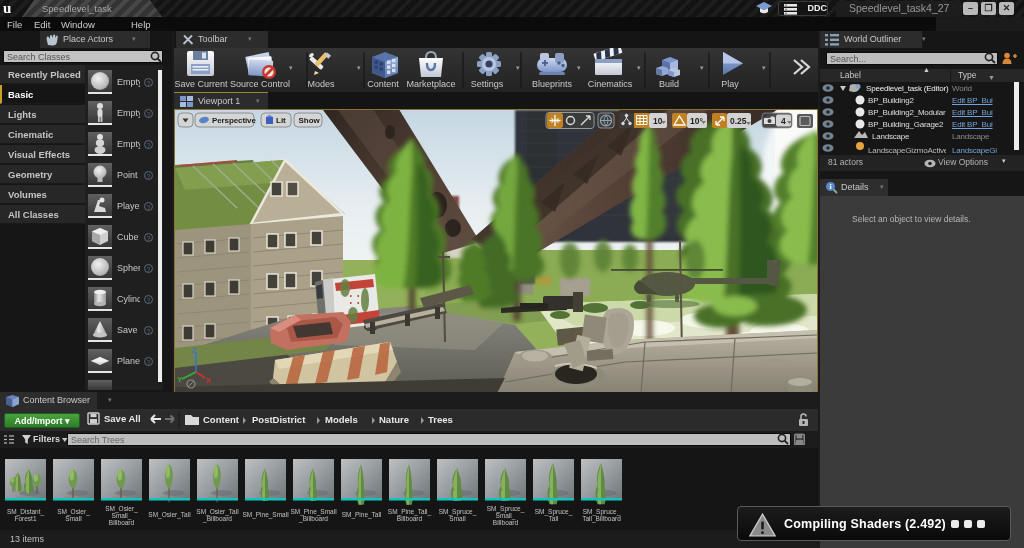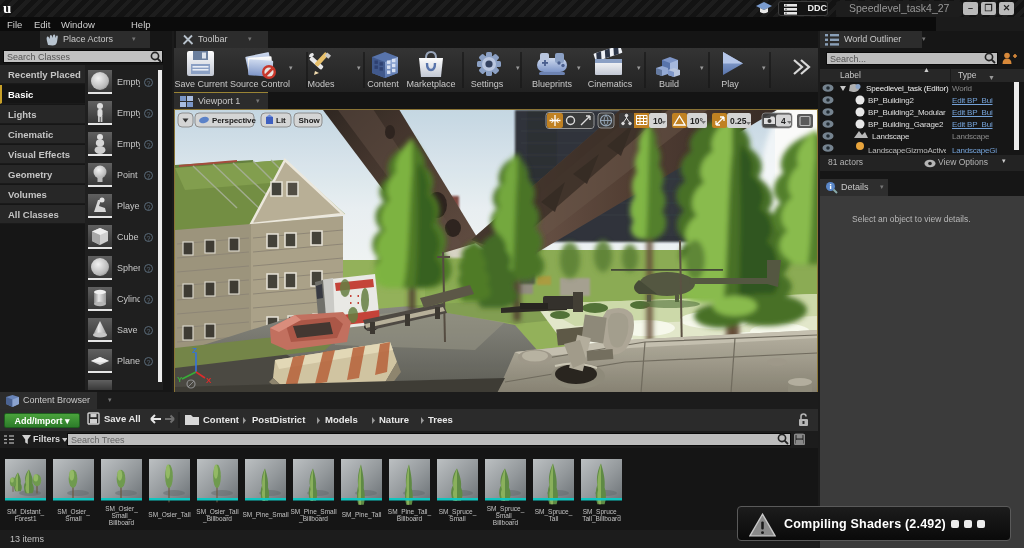--- a/index.html
+++ b/index.html
@@ -55,20 +55,23 @@
 #assets{left:0;top:448px;width:818px;height:82px;background:#151515;}
 .tlabel{position:absolute;top:507px;width:47px;text-align:center;font-size:6.5px;color:#c4c4c4;line-height:7px;}
 #cb-status{left:0;top:530px;width:818px;height:18px;background:#1c1c1c;color:#c0c0c0;font-size:9px;}
 
 #toast{left:737px;top:506px;width:274px;height:35px;background:linear-gradient(#1c1c1c,#0a0a0a);border:1px solid #5a5a5a;border-radius:4px;}
 </style></head><body>
 <div id="root">
 
   <div class="abs" id="titlebar"></div>
   <span style="position:absolute;left:3px;top:0px;width:14px;font-family:'Liberation Serif',serif;font-weight:bold;font-size:15px;color:#fff;">u</span>
+  <div class="abs" id="maintab">
+      <span>Speedlevel_task</span>
+    </div>
   <svg width="16" height="13" viewBox="0 0 16 13" style="position:absolute;left:756px;top:2px;">
       <path d="M8 0 L16 4 L8 8 L0 4 Z" fill="#7a9cd0"></path>
       <path d="M4 6 L4 10 Q8 12.5 12 10 L12 6 L8 8 Z" fill="#e8e8e8"></path>
     </svg>
 
   <div class="abs" id="ddc">DDC</div>
     <svg width="13" height="11" viewBox="0 0 13 11" style="position:absolute;left:784px;top:4px;">
       <g fill="#e8e8e8">
         <rect width="13" height="2.6"></rect>
         <rect y="4" width="13" height="2.6"></rect>

